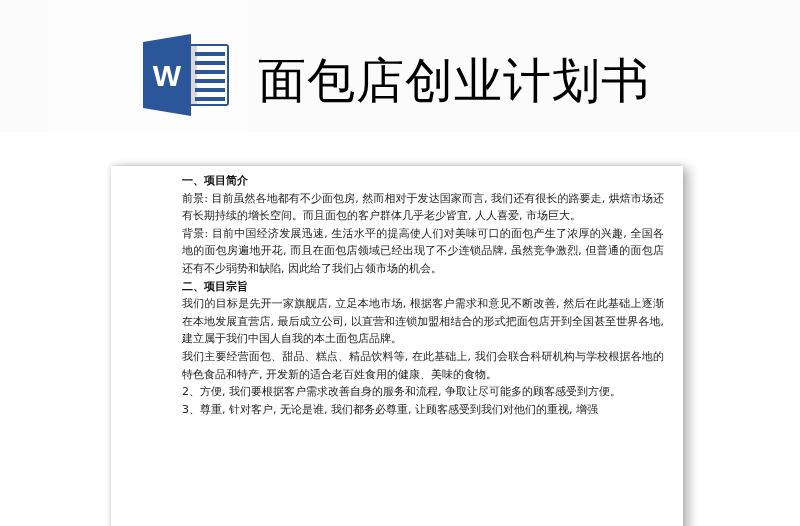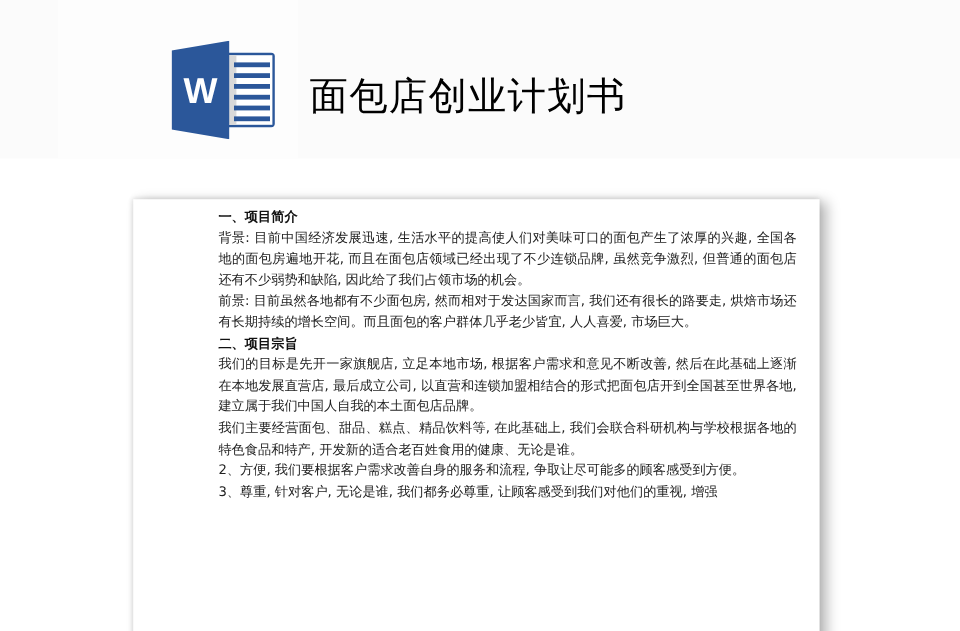--- a/index.html
+++ b/index.html
@@ -24,21 +24,21 @@
       background: #fdfdfd;
     }
     .logo {
       position: absolute;
       left: 143px; top: 34px;
       width: 88px; height: 82px;
     }
     .doc-title {
       position: absolute;
       left: 258px; top: 52px;
-      font-size: 32px;
+      font-size: 48px;
       line-height: 56px;
       color: #000;
       letter-spacing: 1px;
       font-weight: normal;
       white-space: nowrap;
     }
     .page {
       position: absolute;
       left: 111px; top: 166px;
       width: 572px; height: 400px;
@@ -89,25 +89,25 @@
     <text x="24" y="52" text-anchor="middle" font-family="Liberation Sans, sans-serif" font-weight="bold" font-size="30" fill="#ffffff">W</text>
   </svg>
 </div>
 
 <div class="doc-title">面包店创业计划书</div>
 
 <div class="page">
   <div class="page-content">
 
     <p class="section-heading">一、项目简介</p>
+    <p class="para">前景: 目前虽然各地都有不少面包房, 然而相对于发达国家而言, 我们还有很长的路要走, 烘焙市场还有长期持续的增长空间。而且面包的客户群体几乎老少皆宜, 人人喜爱, 市场巨大。</p>
     <p class="para">背景: 目前中国经济发展迅速, 生活水平的提高使人们对美味可口的面包产生了浓厚的兴趣, 全国各地的面包房遍地开花, 而且在面包店领域已经出现了不少连锁品牌, 虽然竞争激烈, 但普通的面包店还有不少弱势和缺陷, 因此给了我们占领市场的机会。</p>
-    <p class="para">前景: 目前虽然各地都有不少面包房, 然而相对于发达国家而言, 我们还有很长的路要走, 烘焙市场还有长期持续的增长空间。而且面包的客户群体几乎老少皆宜, 人人喜爱, 市场巨大。</p>
 
     <p class="section-heading">二、项目宗旨</p>
     <p class="para">我们的目标是先开一家旗舰店, 立足本地市场, 根据客户需求和意见不断改善, 然后在此基础上逐渐在本地发展直营店, 最后成立公司, 以直营和连锁加盟相结合的形式把面包店开到全国甚至世界各地, 建立属于我们中国人自我的本土面包店品牌。</p>
 
-    <p class="para">我们主要经营面包、甜品、糕点、精品饮料等, 在此基础上, 我们会联合科研机构与学校根据各地的特色食品和特产, 开发新的适合老百姓食用的健康、无论是谁。</p>
+    <p class="para">我们主要经营面包、甜品、糕点、精品饮料等, 在此基础上, 我们会联合科研机构与学校根据各地的特色食品和特产, 开发新的适合老百姓食用的健康、美味的食物。</p>
 
     <p class="para">2、方便, 我们要根据客户需求改善自身的服务和流程, 争取让尽可能多的顾客感受到方便。</p>
     <p class="para">3、尊重, 针对客户, 无论是谁, 我们都务必尊重, 让顾客感受到我们对他们的重视, 增强</p>
 
   </div>
 </div>
 
 </body></html>

